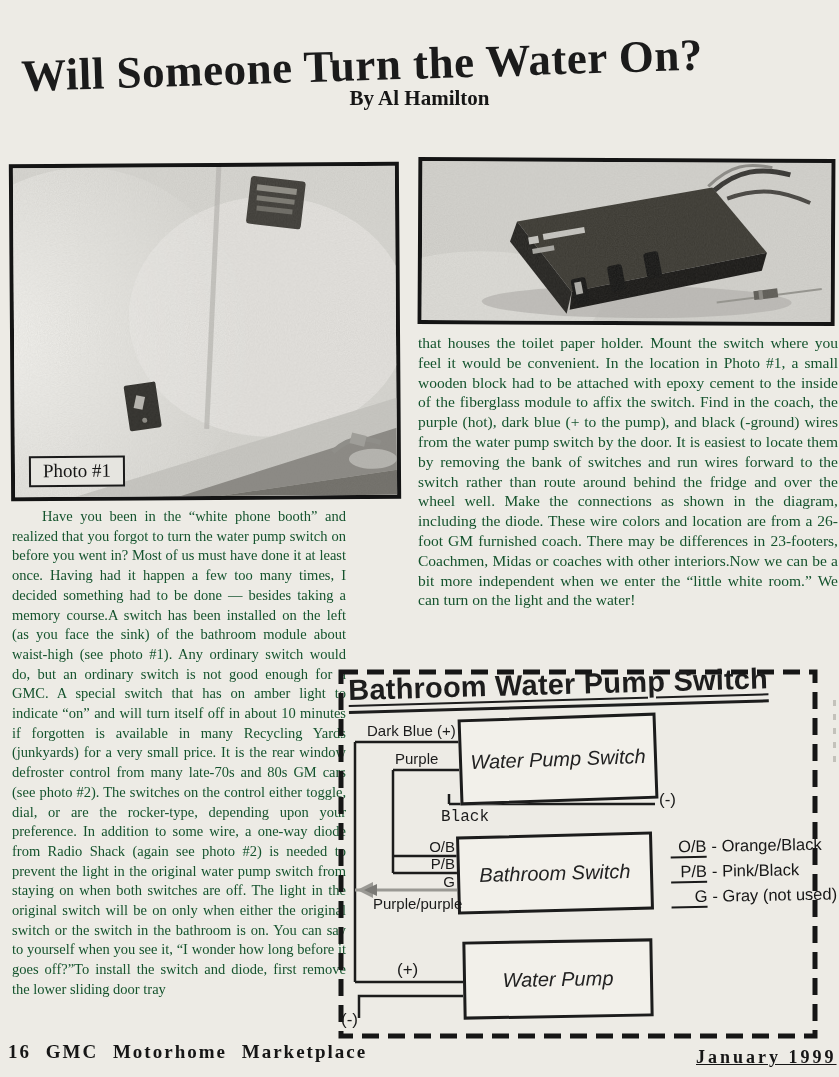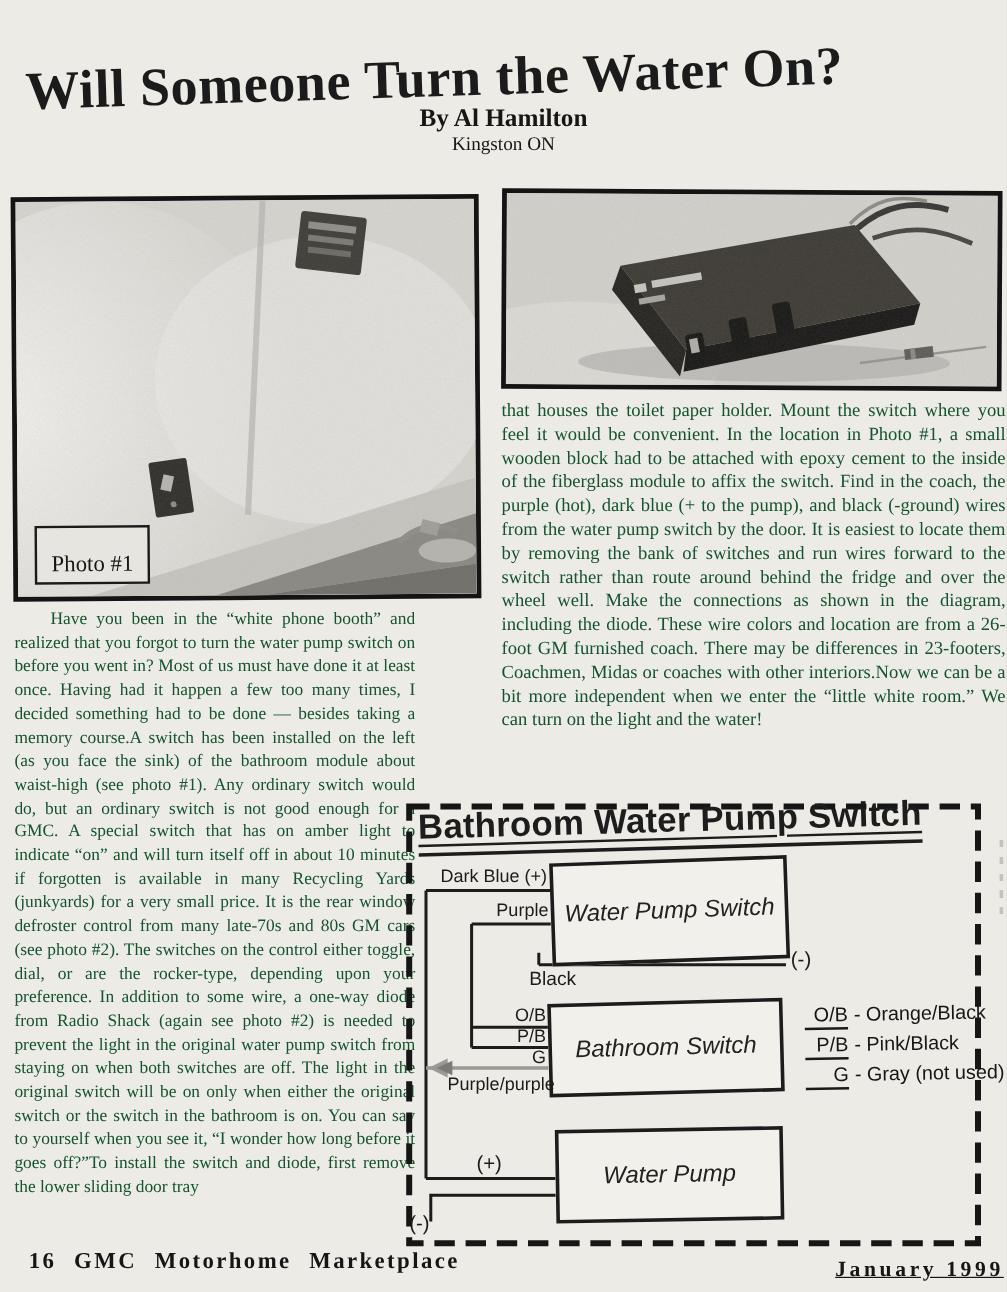--- a/index.html
+++ b/index.html
@@ -17,21 +17,21 @@
   .byline{position:absolute;left:0;top:86px;width:839px;text-align:center;
     font-size:21px;font-weight:bold;}
   .byline-loc{position:absolute;left:0;top:112px;width:839px;text-align:center;
     font-size:16px;}
   
   .photo{position:absolute;border:4px solid #141414;background:#d8d7d2;}
   .photo1{left:10px;top:163px;width:382px;height:329px;transform:rotate(-.4deg);}
   .photo2{left:418px;top:158px;width:409px;height:159px;transform:rotate(.3deg);}
   .photo svg{display:block;}
   .photo1-label{
-    position:absolute;left:14px;bottom:10px;padding:20px 12px 3px 12px;
+    position:absolute;left:14px;bottom:10px;padding:2px 12px 3px 12px;
     border:2px solid #1a1a1a;background:#e6e5e0;font-size:19px;
     font-family:"Liberation Serif",serif;
   }
   
   .col{position:absolute;text-align:justify;color:#14532d;}
   .col-left{left:12px;top:507px;width:334px;font-size:14.5px;line-height:19.7px;
     text-indent:30px;}
   .col-right{left:418px;top:333px;width:420px;font-size:15.5px;line-height:19.8px;}
   
   .diagram{position:absolute;left:337px;top:664px;width:482px;height:384px;
@@ -45,51 +45,50 @@
     transform:rotate(-1.6deg);transform-origin:left bottom;
   }
   .dbox{position:absolute;border:3px solid #1c1c1c;background:#f2f0ea;
     display:flex;align-items:center;justify-content:center;
     font-style:italic;font-size:20px;color:#222;}
   .dbox-wps{left:122px;top:52px;width:192px;height:80px;transform:rotate(-2deg);}
   .dbox-bs{left:120px;top:170px;width:190px;height:72px;transform:rotate(-1.5deg);}
   .dbox-wp{left:126px;top:276px;width:184px;height:72px;transform:rotate(-1deg);}
   .dlabel{position:absolute;font-size:15px;color:#1b1b1b;white-space:nowrap;}
   .dl-darkblue{left:30px;top:58px;}
-  .dl-purple{left:58px;top:86px;width:62px;text-align:right;}
-  .dl-black{left:104px;top:144px;font-size:16px;}
+  .dl-purple{left:58px;top:86px;width:62px;}
+  .dl-black{left:104px;top:144px;font-size:16px;font-family:Liberation Mono, monospace;}
   .dl-negright{left:322px;top:126px;font-size:17px;}
   .dl-ob{left:78px;top:174px;width:40px;text-align:right;}
   .dl-pb{left:78px;top:191px;width:40px;text-align:right;}
   .dl-g{left:92px;top:209px;width:26px;text-align:right;}
   .dl-pw{left:36px;top:231px;}
   .dl-plus{left:60px;top:296px;font-size:17px;}
   .dl-negbot{left:4px;top:346px;font-size:17px;}
   .legend{position:absolute;left:334px;top:172px;font-size:16.5px;
     transform:rotate(-1deg);color:#161616;}
   .legend-row{display:flex;margin-bottom:4px;white-space:nowrap;}
   .legend-abbr{display:inline-block;width:36px;text-align:right;
     border-bottom:2px solid #1a1a1a;margin-right:5px;}
   
-  .footer-left{position:absolute;left:24px;top:1041px;font-size:19px;
+  .footer-left{position:absolute;left:8px;top:1041px;font-size:19px;
     font-weight:bold;letter-spacing:2px;word-spacing:8px;white-space:nowrap;}
   .footer-right{position:absolute;left:696px;top:1047px;font-size:18px;
     font-weight:bold;letter-spacing:3px;white-space:nowrap;text-decoration:underline;}
   .scan-artifact{position:absolute;left:833px;top:700px;width:3px;height:70px;
     background:repeating-linear-gradient(#b9b7b0 0 6px,transparent 6px 14px);
     opacity:.8;}
 </style>
 </head>
 <body>
 
 <div class="page">
 
   <h1 class="title">Will Someone Turn the Water On?</h1>
   <div class="byline">By Al Hamilton</div>
-  <div class="byline-loc">Kingston ON</div>
 
   <div class="photo photo1">
     <svg width="382" height="329" viewBox="0 0 382 329">
       <defs>
         <filter id="grain1">
             <feTurbulence type="fractalNoise" baseFrequency="0.9" numOctaves="2" stitchTiles="stitch"></feTurbulence>
           <feColorMatrix type="matrix" values="0 0 0 0 0.32  0 0 0 0 0.31  0 0 0 0 0.29  0 0 0 0.22 0"></feColorMatrix>
           </filter>
         <radialGradient id="lite1" cx="0.2" cy="0.5" r="0.8">
           <stop offset="0" stop-color="#f7f6f2"></stop>

